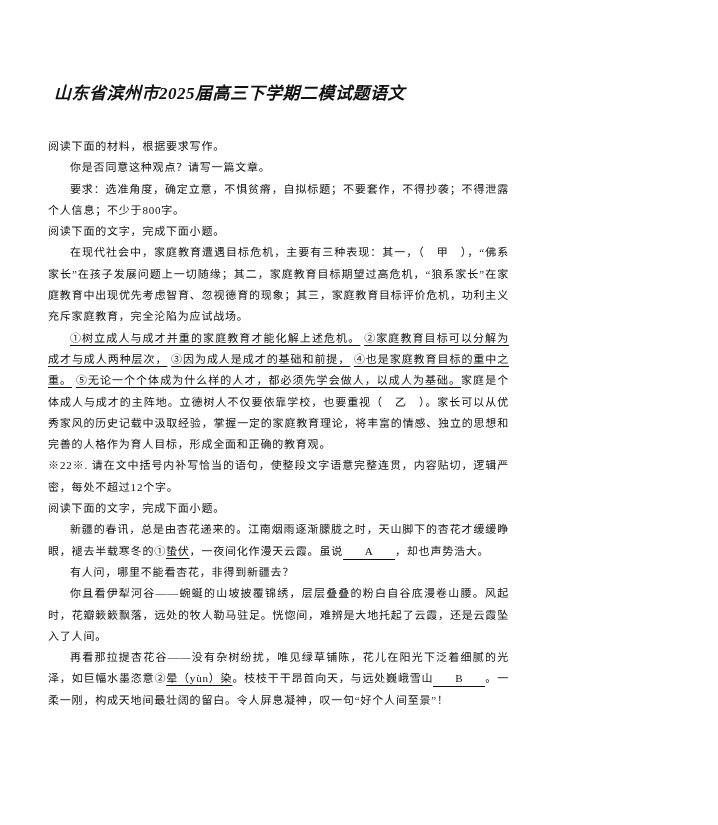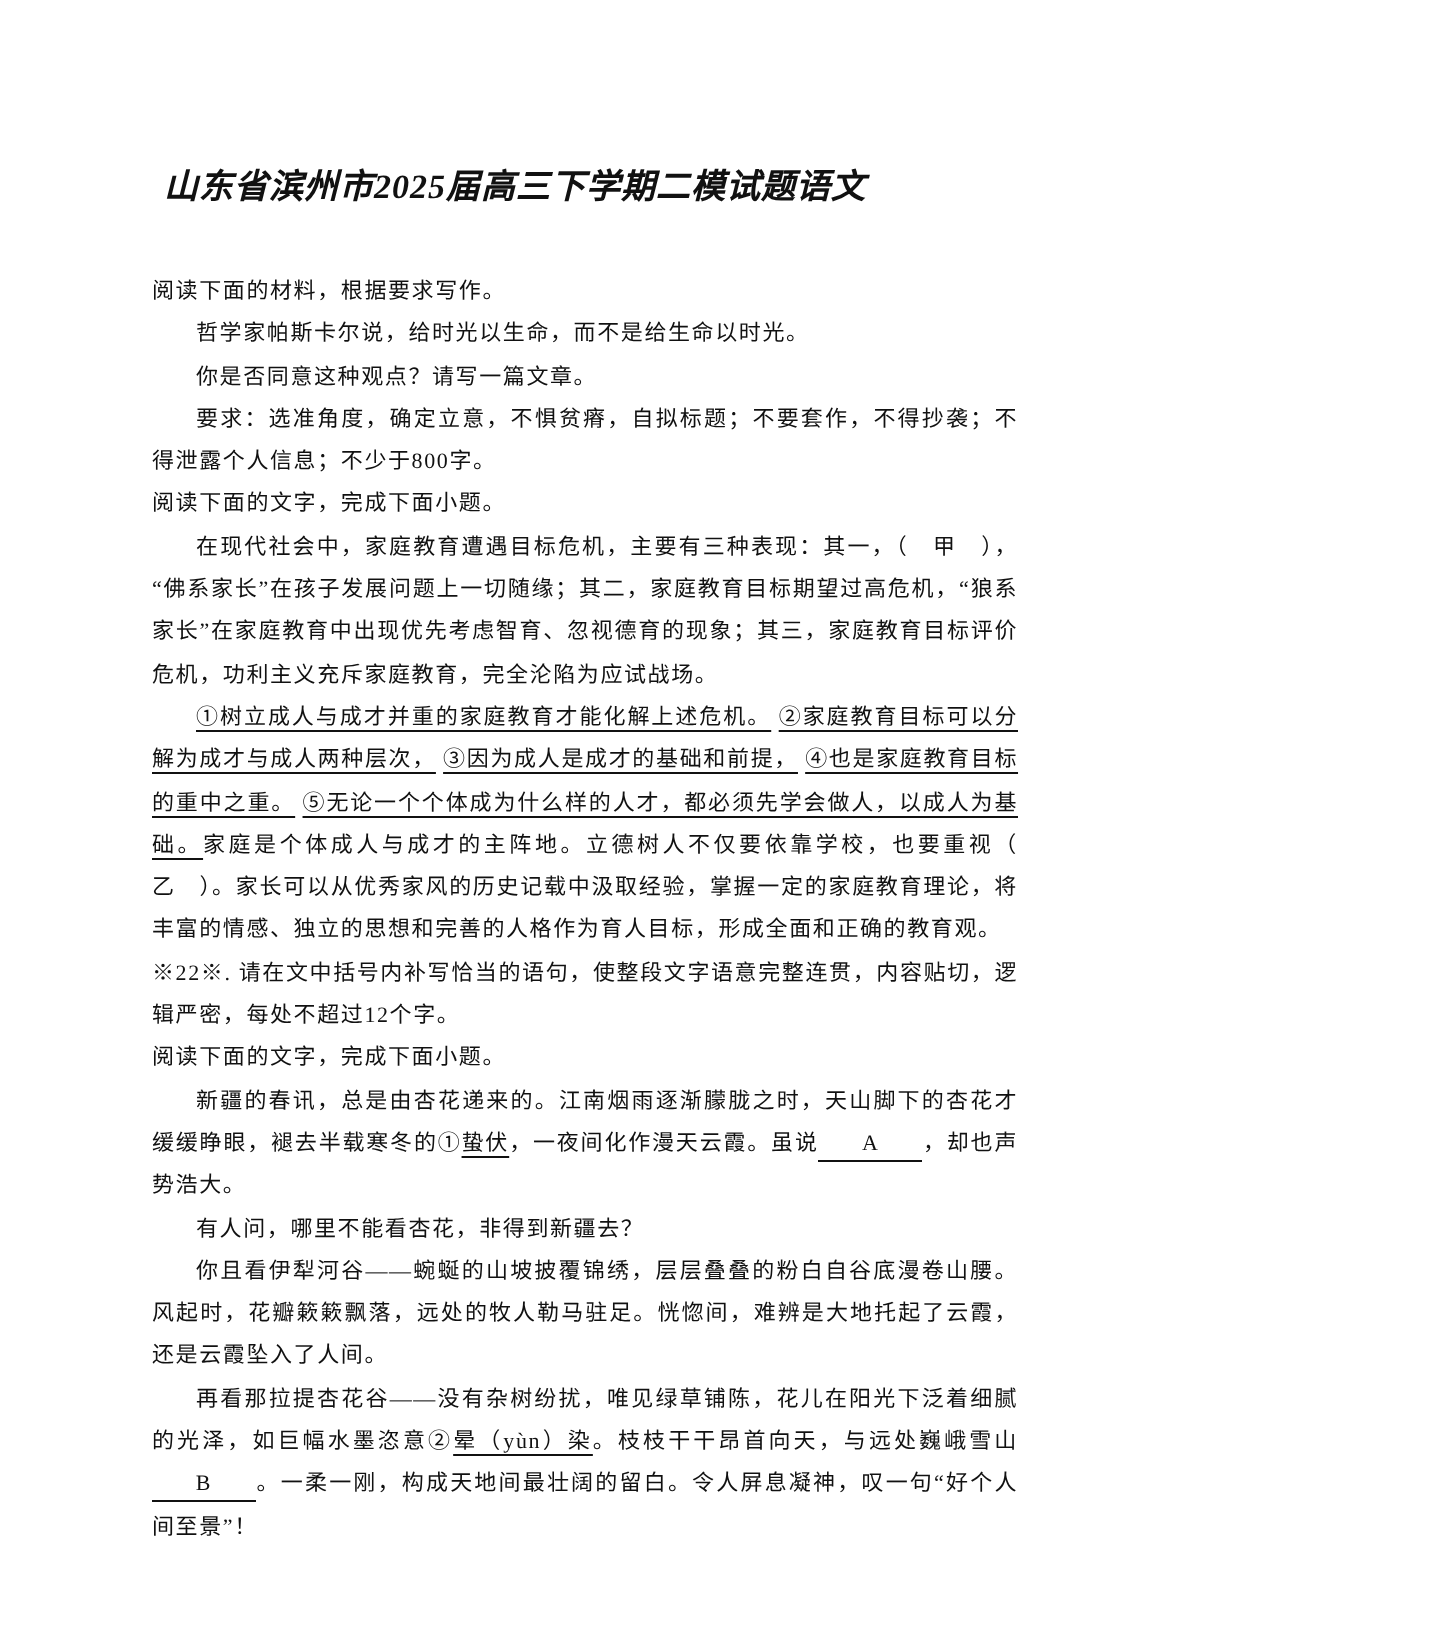--- a/index.html
+++ b/index.html
@@ -11,21 +11,21 @@
     width: 718px;
     height: 825px;
     overflow: hidden;
     font-family: "Liberation Serif", "DejaVu Serif", serif;
     color: #111111;
   }
   .page {
     box-sizing: border-box;
     width: 594px;
     height: 825px;
-    padding: 82px 85px 40px 76px;
+    padding: 82px 85px 40px 48px;
     background: #ffffff;
   }
   .doc-title {
     font-size: 17px;
     line-height: 24px;
     font-weight: bold;
     font-style: italic;
     margin: 0 0 30px 6px;
     letter-spacing: 0.5px;
     white-space: nowrap;
@@ -54,21 +54,20 @@
     vertical-align: baseline;
   }
 </style>
 </head>
 <body>
 
 <div class="page">
   <h1 class="doc-title">山东省滨州市2025届高三下学期二模试题语文</h1>
   <div class="doc-body">
       <p class="para"><span>阅读下面的材料，根据要求写作。</span></p>
-      <p class="para indent"><span>哲学家帕斯卡尔说，给时光以生命，而不是给生命以时光。</span></p>
       <p class="para indent"><span>你是否同意这种观点？请写一篇文章。</span></p>
       <p class="para indent"><span>要求：选准角度，确定立意，不惧贫瘠，自拟标题；不要套作，不得抄袭；不得泄露个人信息；不少于800字。</span></p>
       <p class="para"><span>阅读下面的文字，完成下面小题。</span></p>
       <p class="para indent"><span>在现代社会中，家庭教育遭遇目标危机，主要有三种表现：其一，（　甲　），“佛系家长”在孩子发展问题上一切随缘；其二，家庭教育目标期望过高危机，“狼系家长”在家庭教育中出现优先考虑智育、忽视德育的现象；其三，家庭教育目标评价危机，功利主义充斥家庭教育，完全沦陷为应试战场。</span></p>
       <p class="para indent"><span class="u">①树立成人与成才并重的家庭教育才能化解上述危机。</span><span> </span><span class="u">②家庭教育目标可以分解为成才与成人两种层次，</span><span> </span><span class="u">③因为成人是成才的基础和前提，</span><span> </span><span class="u">④也是家庭教育目标的重中之重。</span><span> </span><span class="u">⑤无论一个个体成为什么样的人才，都必须先学会做人，以成人为基础。</span><span>家庭是个体成人与成才的主阵地。立德树人不仅要依靠学校，也要重视（　乙　）。家长可以从优秀家风的历史记载中汲取经验，掌握一定的家庭教育理论，将丰富的情感、独立的思想和完善的人格作为育人目标，形成全面和正确的教育观。</span></p>
       <p class="para"><span>※22※. 请在文中括号内补写恰当的语句，使整段文字语意完整连贯，内容贴切，逻辑严密，每处不超过12个字。</span></p>
       <p class="para"><span>阅读下面的文字，完成下面小题。</span></p>
       <p class="para indent"><span>新疆的春讯，总是由杏花递来的。江南烟雨逐渐朦胧之时，天山脚下的杏花才缓缓睁眼，褪去半载寒冬的①</span><span class="u">蛰伏</span><span>，一夜间化作漫天云霞。虽说</span><span class="blank">A</span><span>，却也声势浩大。</span></p>
       <p class="para indent"><span>有人问，哪里不能看杏花，非得到新疆去？</span></p>
       <p class="para indent"><span>你且看伊犁河谷——蜿蜒的山坡披覆锦绣，层层叠叠的粉白自谷底漫卷山腰。风起时，花瓣簌簌飘落，远处的牧人勒马驻足。恍惚间，难辨是大地托起了云霞，还是云霞坠入了人间。</span></p>

